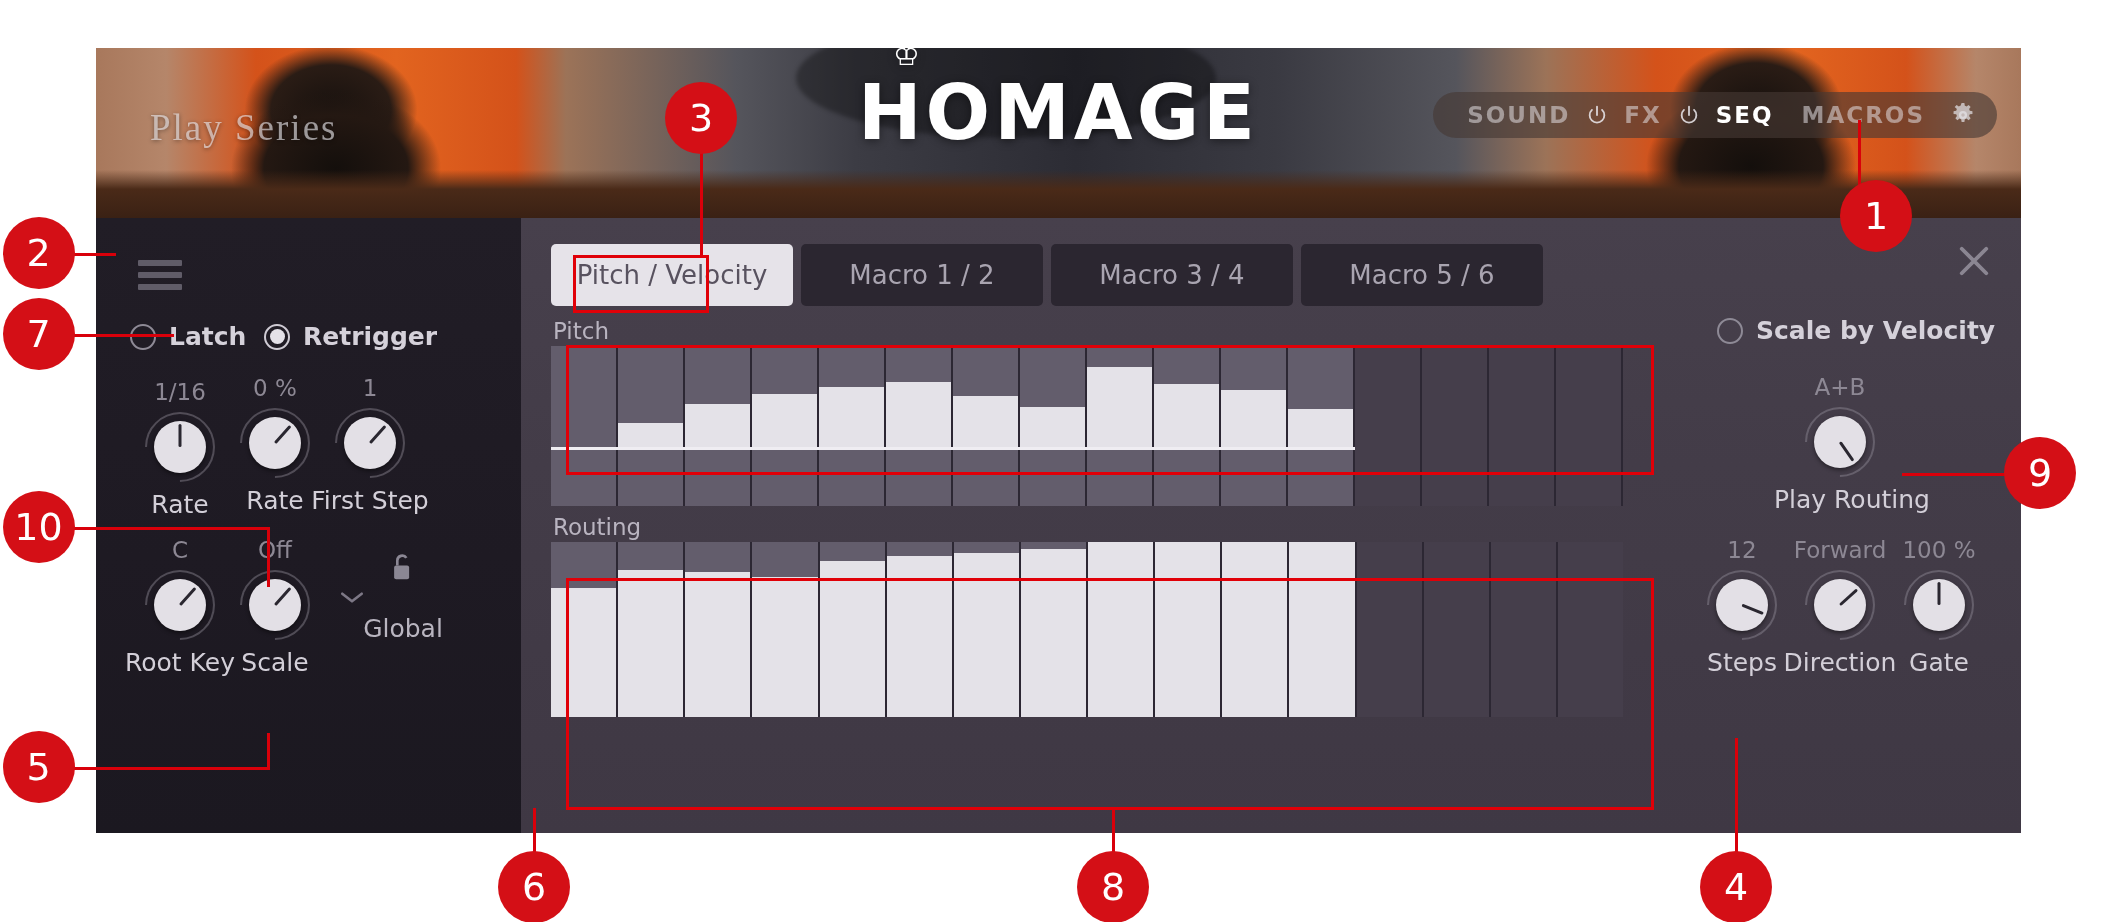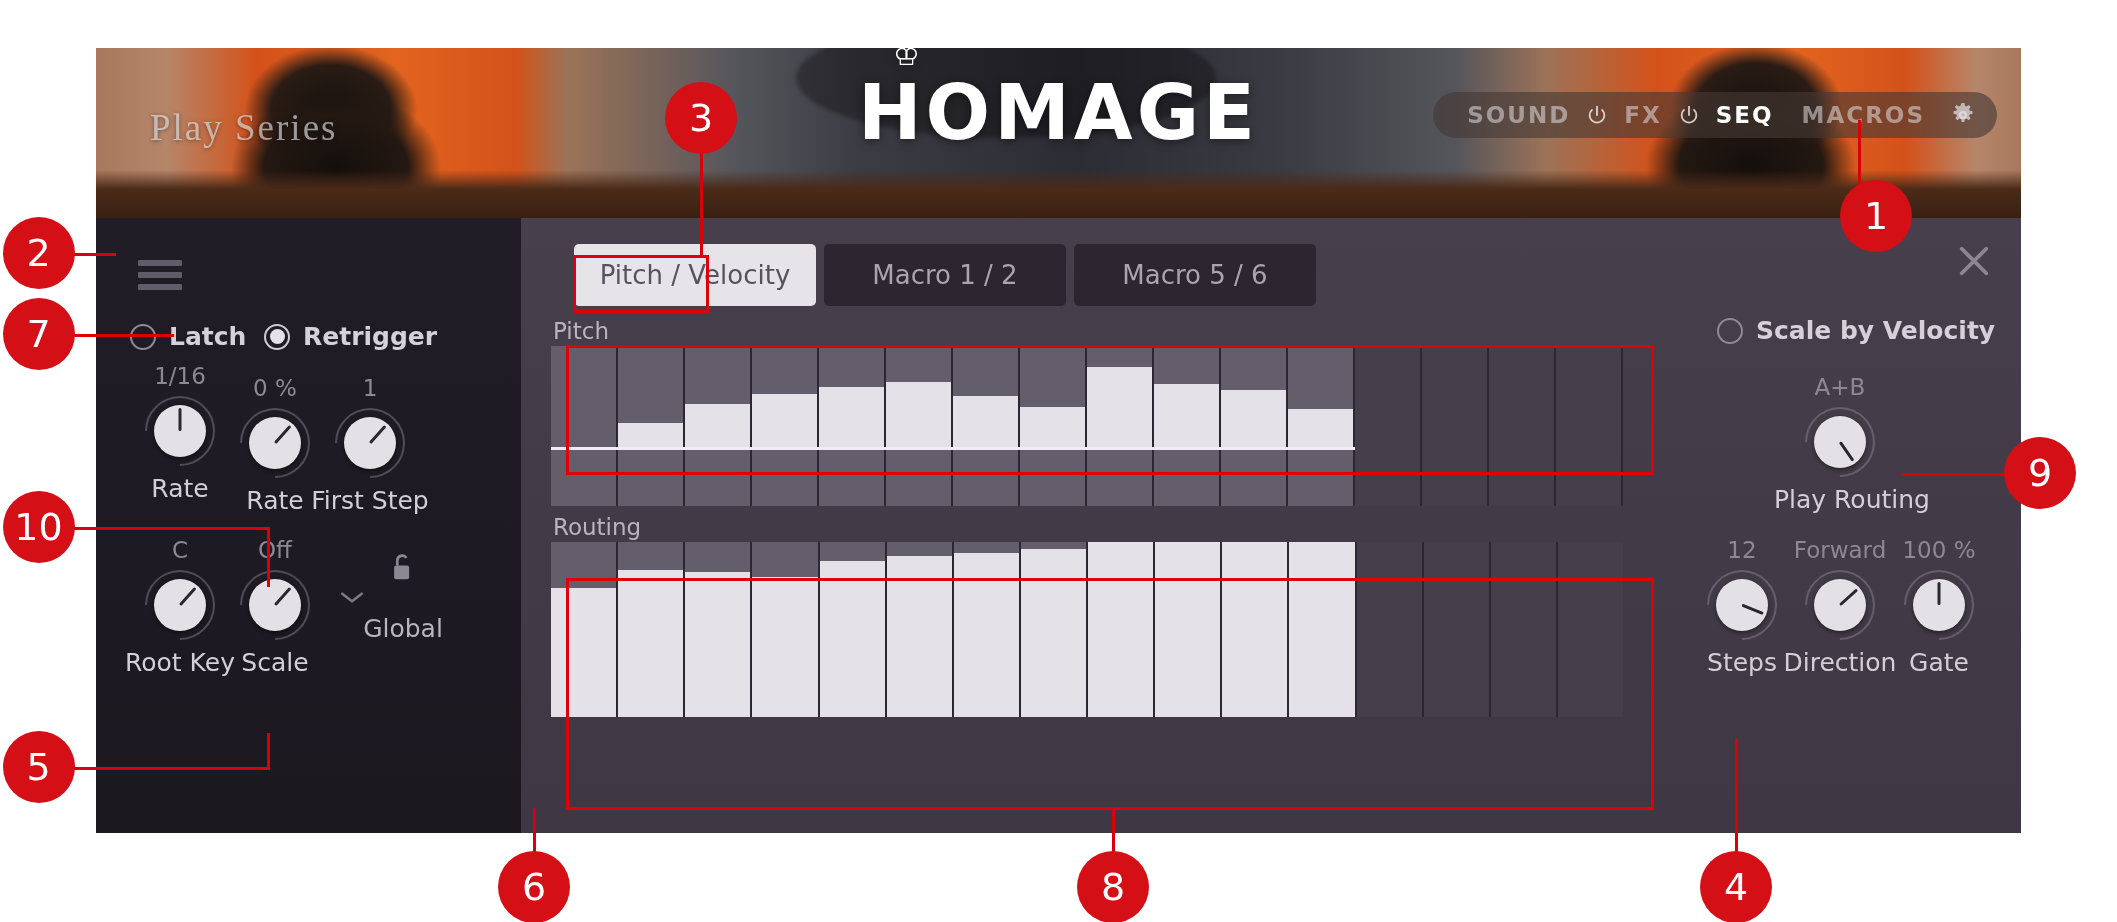--- a/index.html
+++ b/index.html
@@ -178,21 +178,21 @@
   #tabs {
     position: absolute; left: 30px; top: 26px;
     display: flex; gap: 8px;
   }
   .tab {
     width: 242px; height: 62px; border-radius: 5px;
     display: flex; align-items: center; justify-content: center;
     font-size: 26px; color: #a9a4b0; background: #2b2630;
     font-family: "DejaVu Sans", sans-serif;
   }
-  .tab.active { background: #e6e3e9; color: #58525f; margin-left: 23px; }
+  .tab.active { background: #e6e3e9; color: #58525f; }
 
   
   .seq-title {
     position: absolute; font-size: 23px; color: #b9b4c0;
     font-family: "DejaVu Sans", sans-serif;
   }
   .grid {
     position: absolute; display: flex; background: #3b3440;
   }
   .step {
@@ -289,21 +289,21 @@
 
         <div class="radio-row" style="left:34px; top:104px;justify-content:flex-end;">
           <div class="radio"></div>
           <div class="radio-label">Latch</div>
         </div>
         <div class="radio-row" style="left:168px; top:104px;">
           <div class="radio on"></div>
           <div class="radio-label">Retrigger</div>
         </div>
 
-        <div class="knob-group" style="left:18px; top:144px;">
+        <div class="knob-group" style="left:18px; top:160px;">
           <div class="knob-value">1/16</div>
           <div class="knob">
             <div class="arc"></div>
               <div class="cap"></div>
             <div class="ptr" style="transform:translate(-50%,0) rotate(180deg)"></div>
           </div>
           <div class="knob-label">Rate</div>
         </div>
         <div class="knob-group" style="left:113px; top:156px;">
           <div class="knob-value">0 %</div>
@@ -362,20 +362,21 @@
 
         <div id="close-x">
           <svg viewBox="0 0 24 24" width="42" height="42" fill="none" stroke="currentColor" stroke-width="2.2" stroke-linecap="round">
             <path d="M5 5 L19 19 M19 5 L5 19"></path>
           </svg>
         </div>
 
         <div id="tabs">
           <div class="tab active">Pitch / Velocity</div>
           <div class="tab">Macro 1 / 2</div>
+          <div class="tab">Macro 3 / 4</div>
           <div class="tab">Macro 5 / 6</div>
         </div>
 
         <div class="seq-title" style="left:32px; top:100px;">Pitch</div>
         <div class="grid" id="pitch-grid" style="left:30px; top:128px; width:1072px; height:160px;">
             <div class="step"></div>
             <div class="step">
               <div class="pbar" style="bottom: 37%; height: 15.12%;"></div>
             </div>
             <div class="step">

